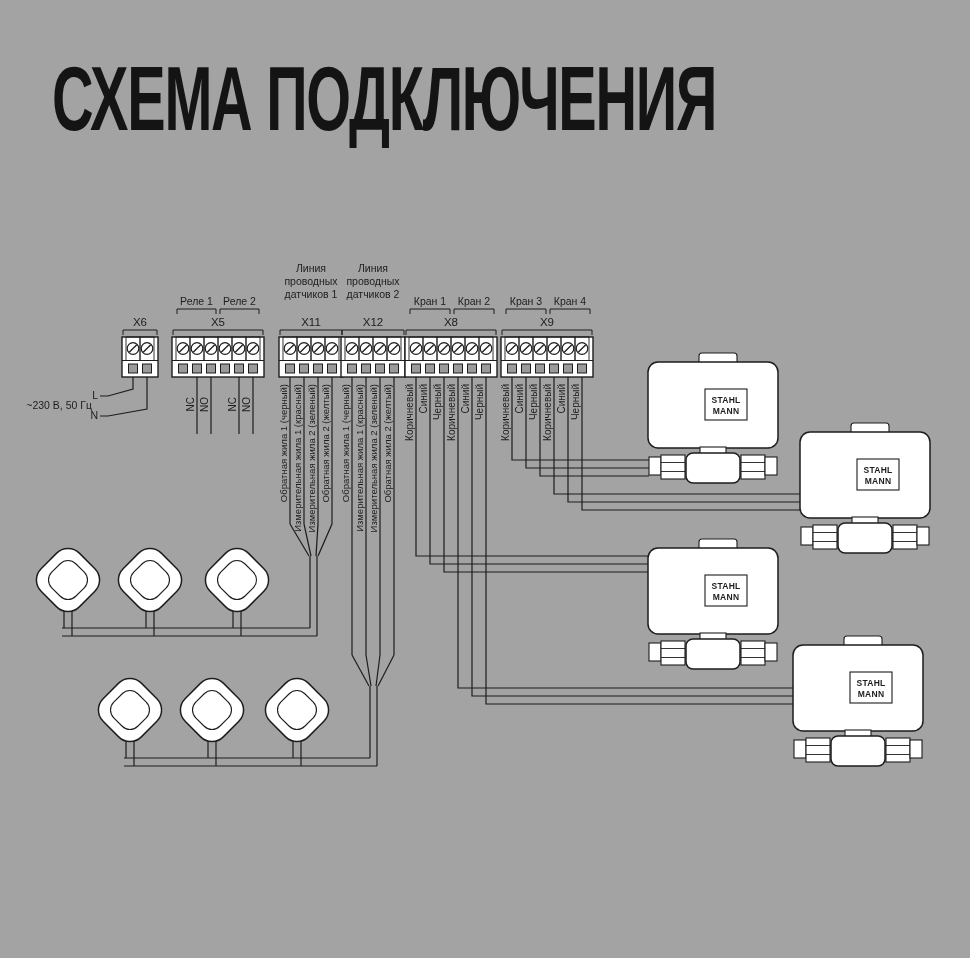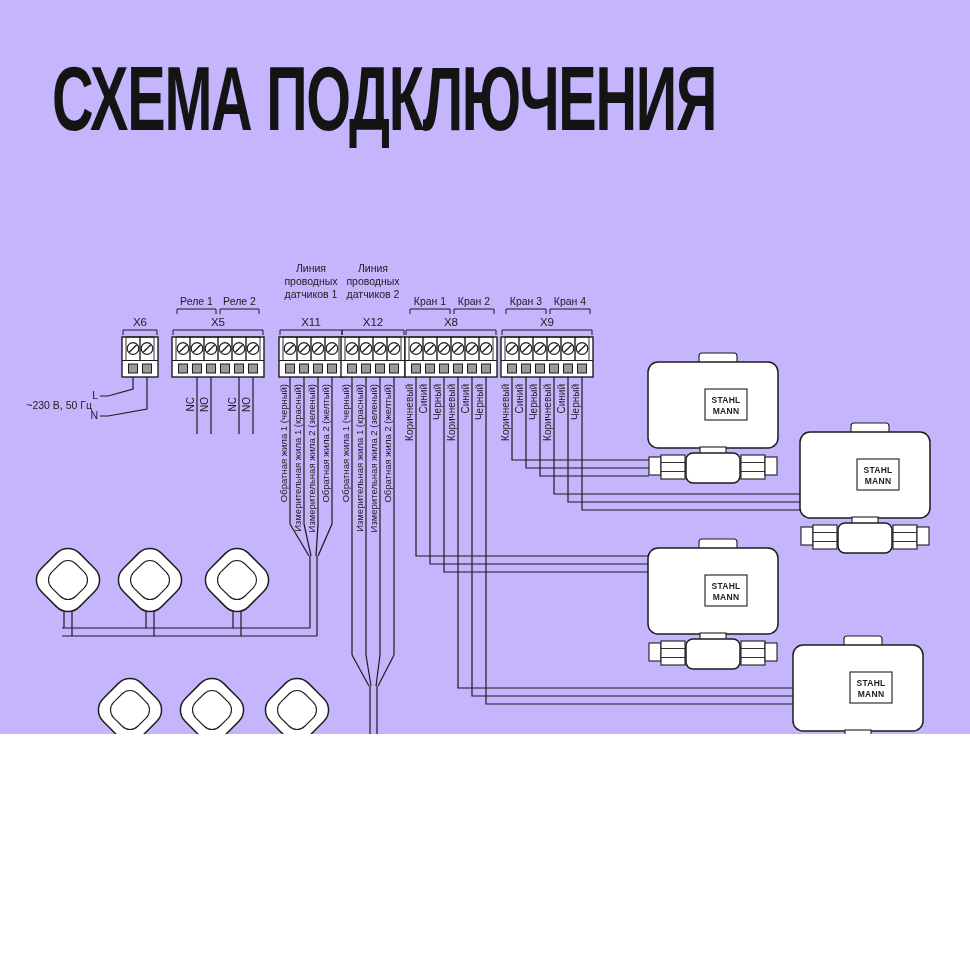--- a/index.html
+++ b/index.html
@@ -1,18 +1,18 @@
 <!DOCTYPE html>
 <html><head>
 <meta charset="utf-8">
 <style>
   * { margin:0; padding:0; box-sizing:border-box; }
   html,body { background:#ffffff; }
   body { font-family:"Liberation Sans", sans-serif; }
-  .page { position:relative; width:970px; height:734px; background:#c4b5fd; overflow:hidden; }
+  .page { position:relative; width:970px; height:958px; background:#a3a3a3; overflow:hidden; }
   .title {
     position:absolute; left:52px; top:48px;
     font-size:90px; font-weight:700; color:#141414;
     letter-spacing:-2px; white-space:nowrap;
     transform:scaleX(0.64); transform-origin:0 0;
   }
   svg { position:absolute; left:0; top:0; }
   svg text { font-family:"Liberation Sans", sans-serif; fill:#1d1d1d; }
   .outline { fill:#ffffff; stroke:#1d1d1d; stroke-width:1.5; }
   .thin { fill:#ffffff; stroke:#1d1d1d; stroke-width:1.1; }

